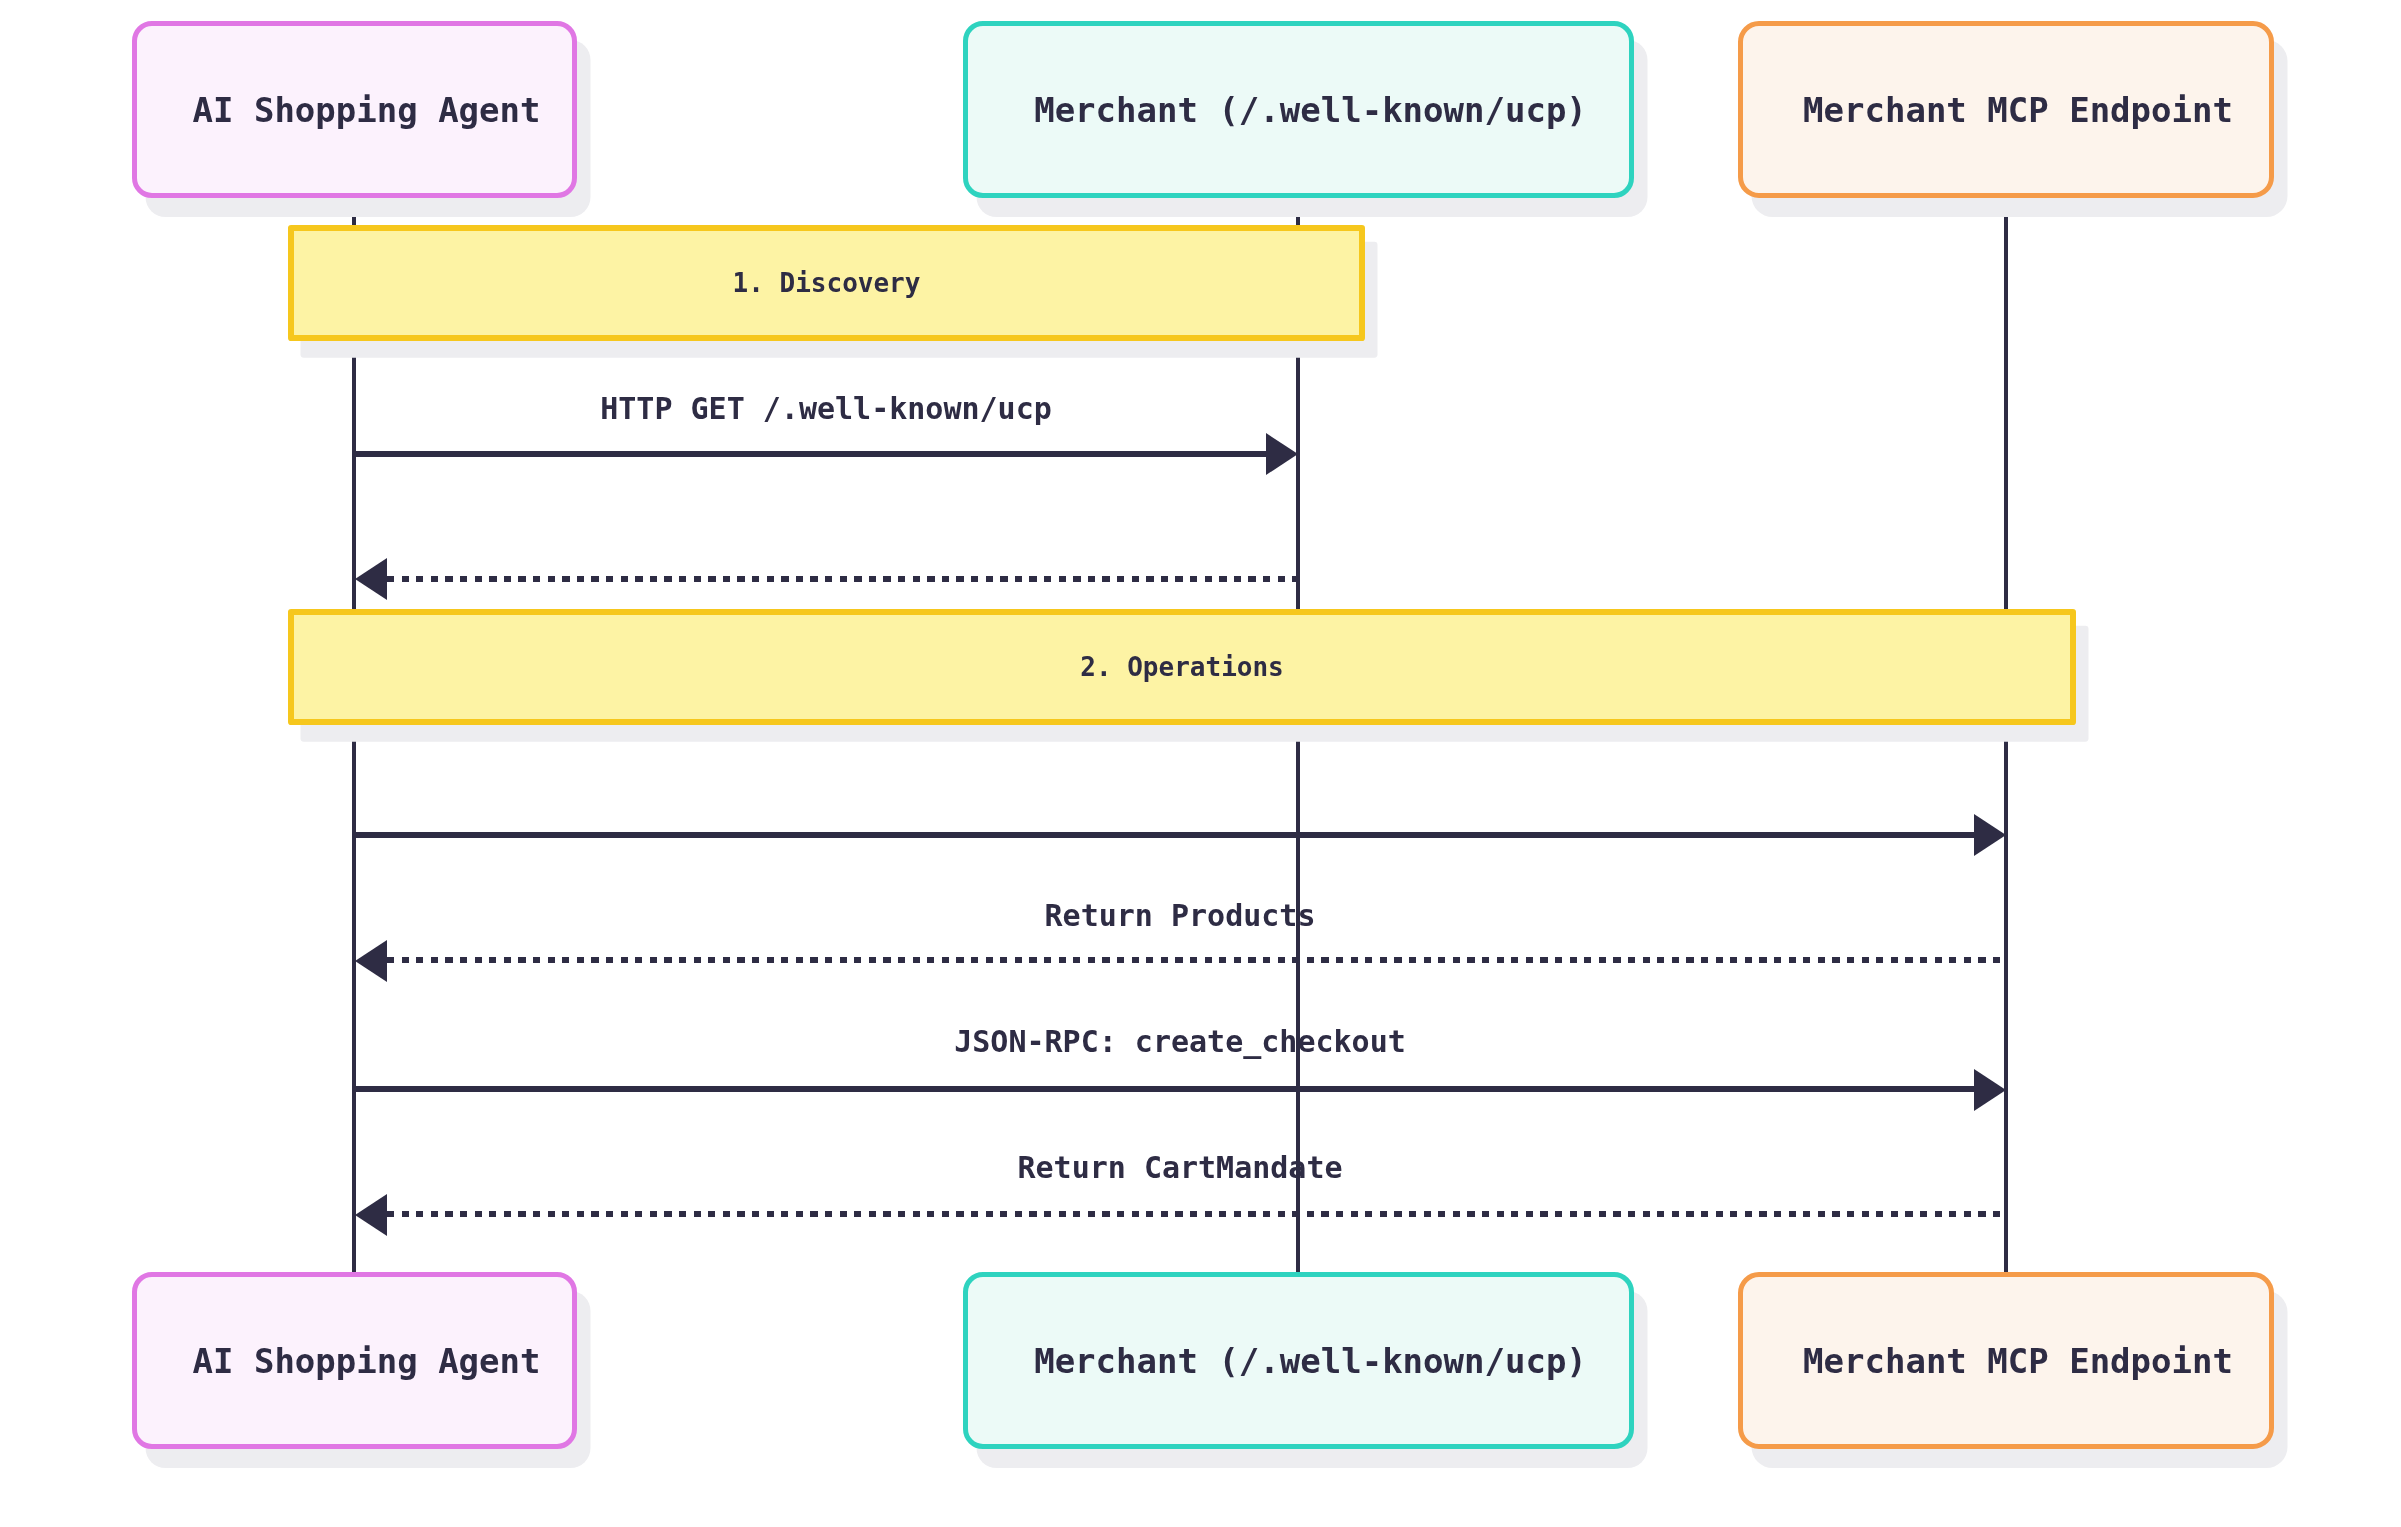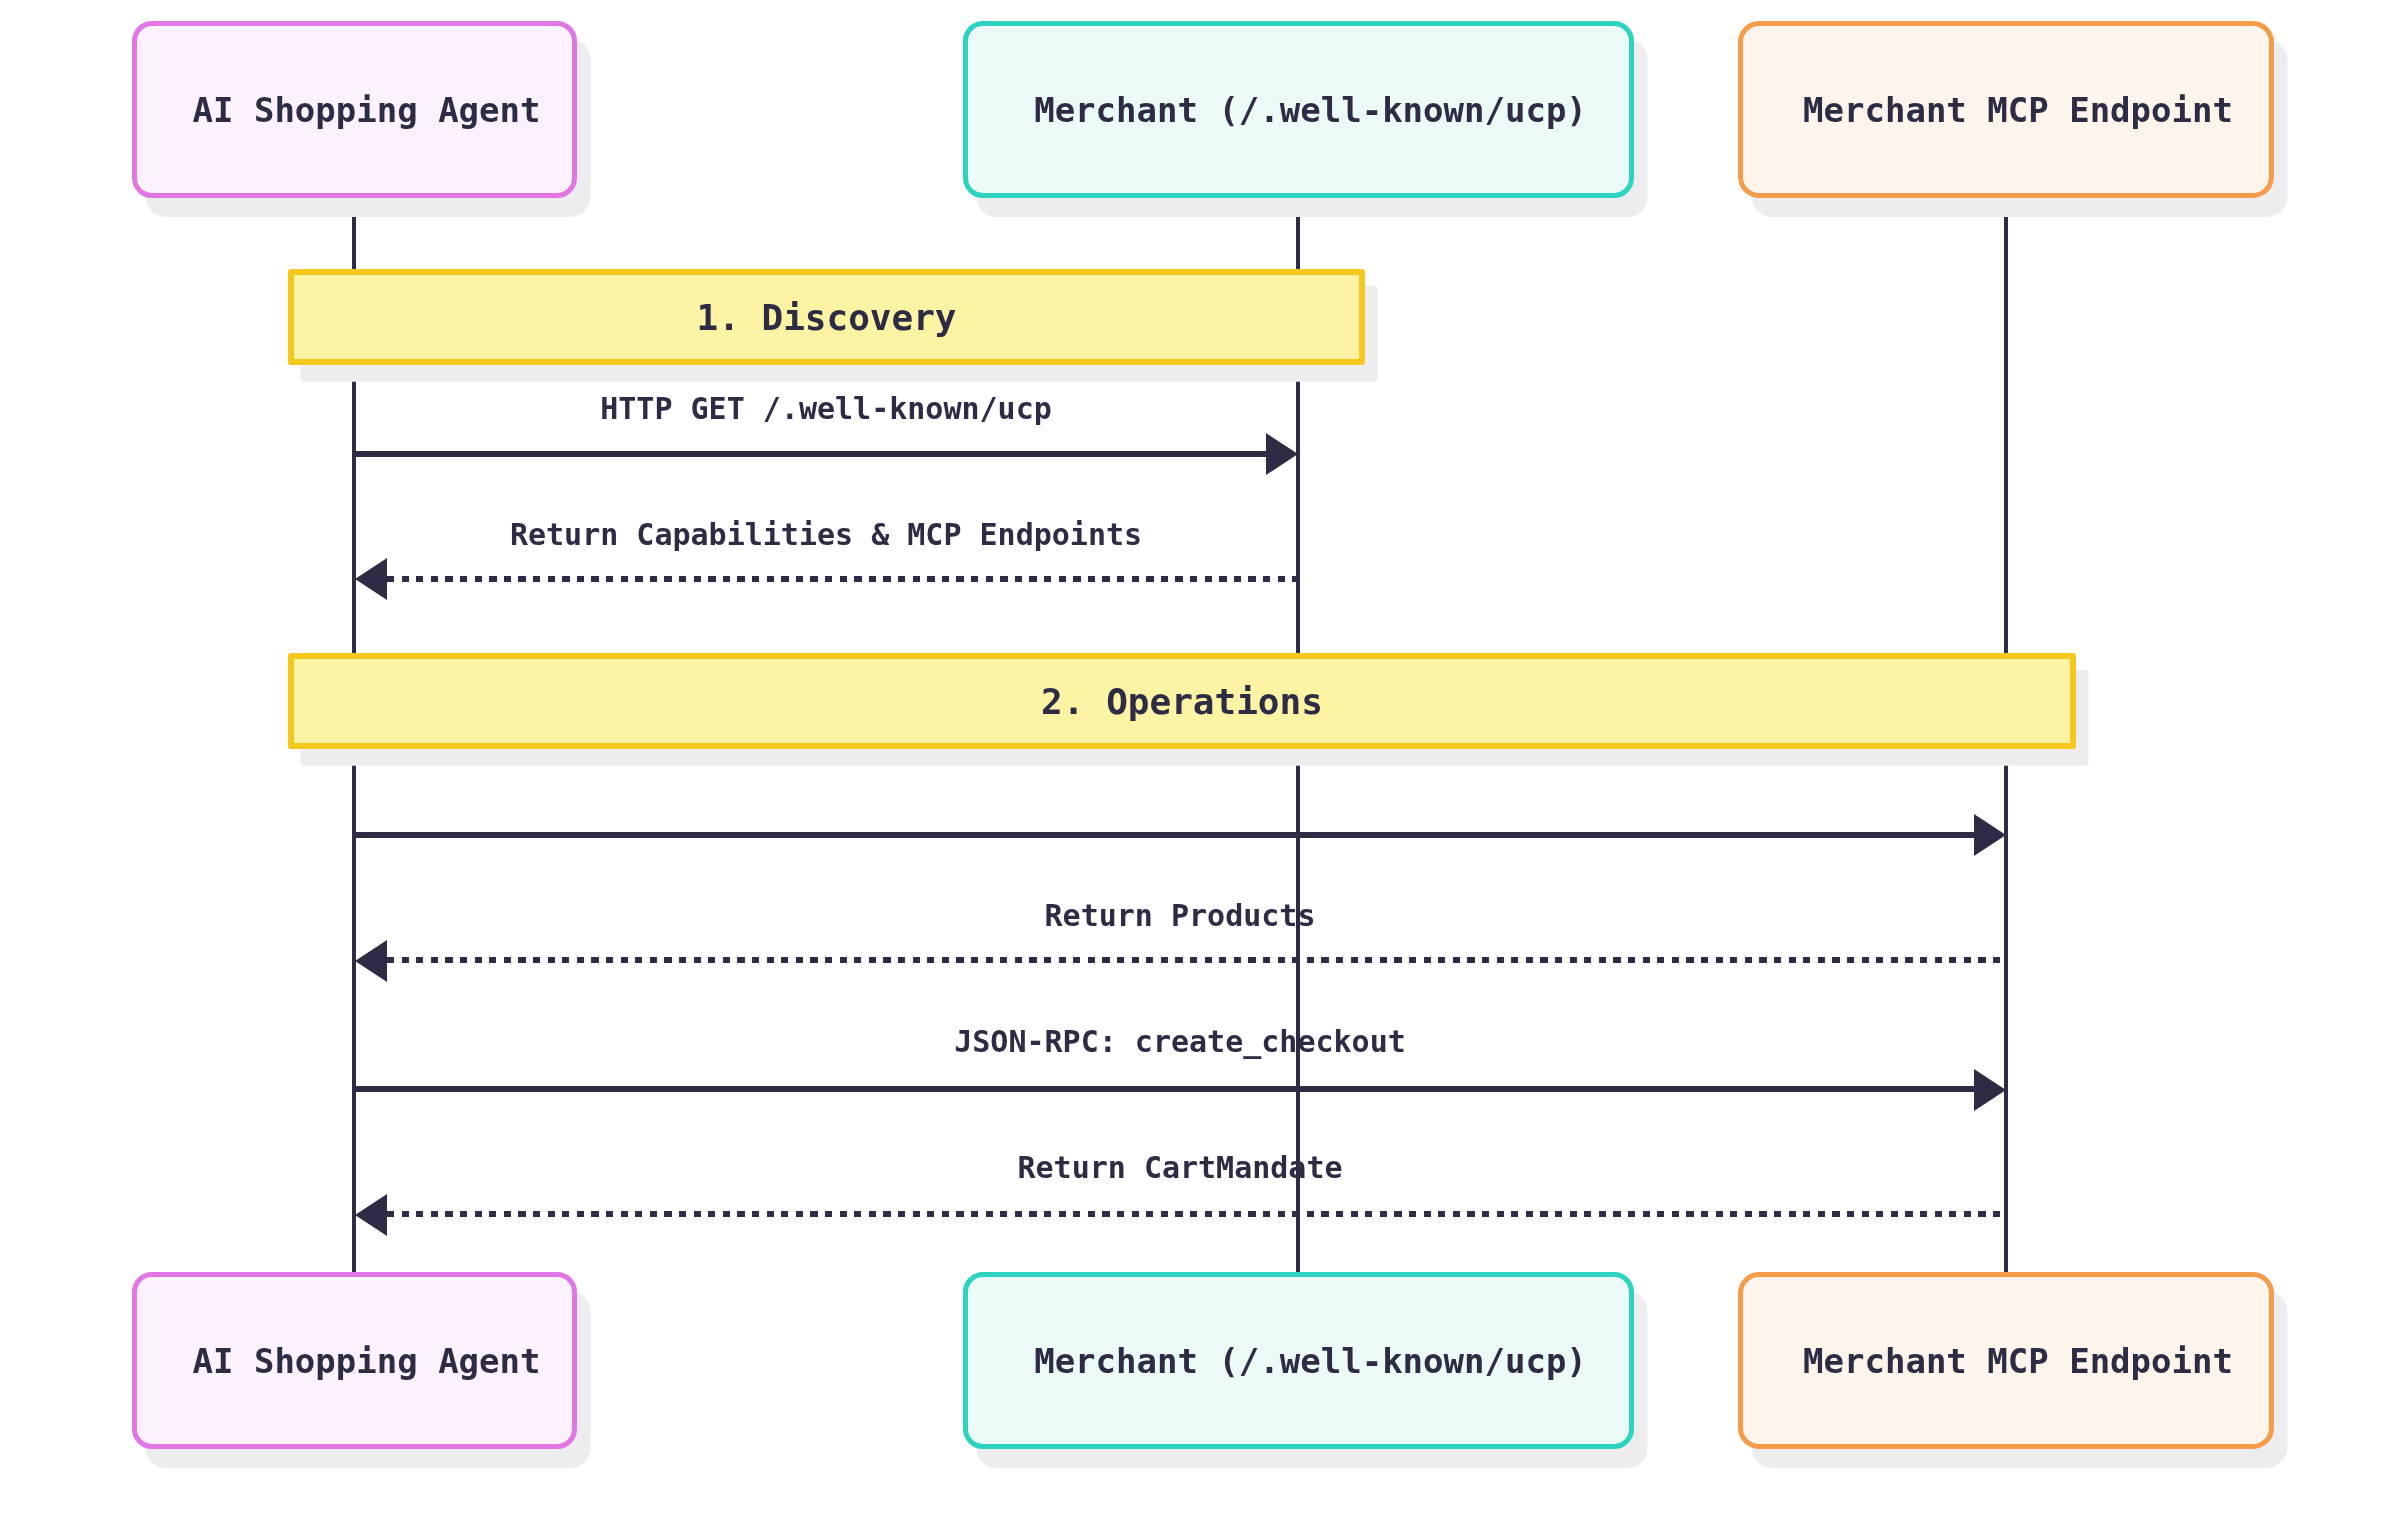--- a/index.html
+++ b/index.html
@@ -26,28 +26,27 @@
   .purple{border-color:var(--purple-border,#e077e4);background:var(--purple-fill,#fcf2fd);}
   .teal{border-color:var(--teal-border,#2ed3bf);background:var(--teal-fill,#ecfaf7);}
   .orange{border-color:var(--orange-border,#f59b49);background:var(--orange-fill,#fdf4ec);border-radius:21px;}
   
   .lifeline{position:absolute;top:194px;height:1082px;width:4.2px;background:var(--ink,#2e2c44);z-index:1;}
   .l1{left:352px;}
   .l2{left:1296px;}
   .l3{left:2004px;}
   
   .note{
-    position:absolute;height:96px;box-sizing:border-box;
+    position:absolute;height:116px;box-sizing:border-box;
     border:6.2px solid var(--note-border,#f6c71d);background:var(--note-fill,#fdf3a4);
     border-radius:3.1px;
     display:flex;align-items:center;justify-content:center;
-    font-size:36px;font-weight:bold;white-space:nowrap;
+    font-size:26px;font-weight:bold;white-space:nowrap;
     box-shadow:12.5px 16.7px 0 var(--shadow,#ededf0);
     z-index:4;
-    margin-top:44px;
   }
   .n1{left:288px;top:225px;width:1077px;}
   .n2{left:288px;top:609px;width:1788px;}
   
   .msg-label{
     position:absolute;transform:translateX(-50%);
     font-size:30px;font-weight:bold;line-height:42px;white-space:nowrap;
     z-index:3;background:rgba(255,255,255,0.0);
   }
   .line{position:absolute;height:6.2px;background:var(--ink,#2e2c44);z-index:2;}
@@ -78,21 +77,20 @@
   </div>
 
   <div class="note n1">
     <span>1. Discovery</span>
   </div>
 
   <div class="msg-label" style="left:826px;top:388px;">HTTP GET /.well-known/ucp</div>
   <div class="line" style="left:354px;top:451px;width:912px;"></div>
   <div class="head right" style="left:1266px;top:433px;"></div>
 
-  <div class="msg-label" style="left:826px;top:514px;">Return Capabilities &amp; MCP Endpoints</div>
   <div class="line dotted" style="left:387px;top:576px;width:911px;"></div>
   <div class="head left" style="left:355px;top:558px;"></div>
 
   <div class="note n2">
     <span>2. Operations</span>
   </div>
 
   <div class="line" style="left:354px;top:832px;width:1620px;"></div>
   <div class="head right" style="left:1974px;top:814px;"></div>
 

